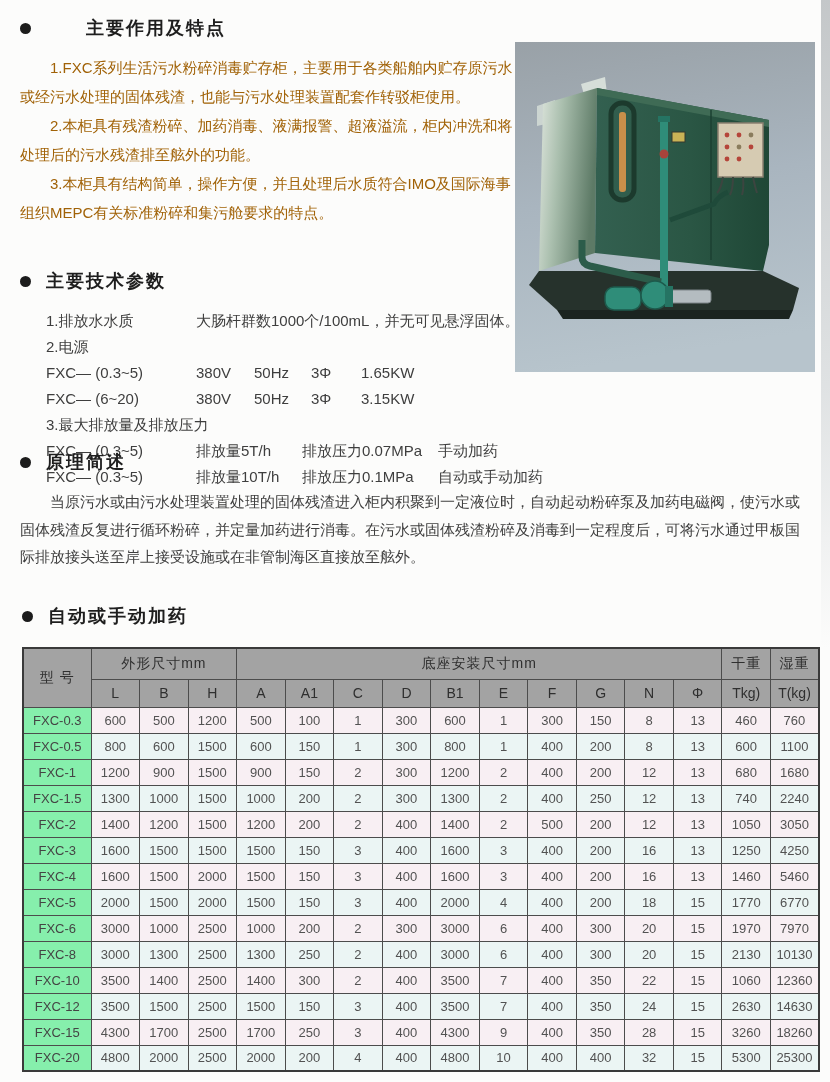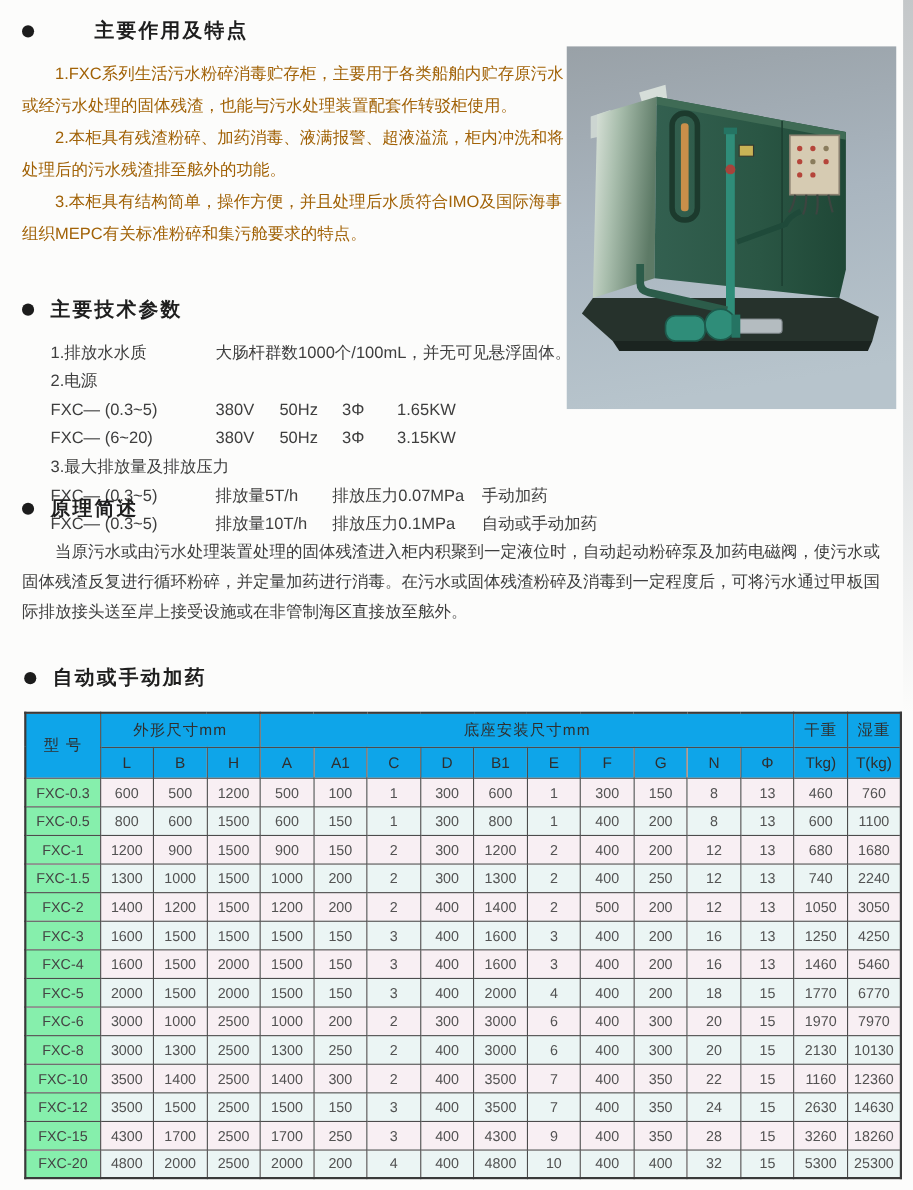--- a/index.html
+++ b/index.html
@@ -57,21 +57,21 @@
   .dims .sec-head { margin-bottom:19px; }
   table.spec {
     width:798px; border-collapse:collapse; table-layout:fixed;
     border:2px solid #3a3a3a; background:#fff;
   }
   table.spec th, table.spec td {
     border:1px solid #4c4c4c; text-align:center; vertical-align:middle;
     overflow:hidden; white-space:nowrap;
   }
   table.spec col.model-w { width:68px; }
-  thead th { background:#0ea5e9; font-weight:normal; color:#2f2f2f; font-size:14px; }
+  thead th { background:#a3a3a3; font-weight:normal; color:#2f2f2f; font-size:14px; }
   thead tr.gh th { height:31px; letter-spacing:1px; }
   thead tr.sh th { height:28px; }
   tbody td { height:26px; font-size:13px; color:#525252; }
   tbody td.model-col { color:#444; background:#86efac; }
   tbody tr:nth-child(odd) td:not(.model-col) { background:#f8eff3; }
   tbody tr:nth-child(even) td:not(.model-col) { background:#ebf5f4; }
 </style>
 </head>
 <body>
 
@@ -426,21 +426,21 @@
             <td>1400</td>
             <td>300</td>
             <td>2</td>
             <td>400</td>
             <td>3500</td>
             <td>7</td>
             <td>400</td>
             <td>350</td>
             <td>22</td>
             <td>15</td>
-            <td>1160</td>
+            <td>1060</td>
             <td>12360</td>
           </tr>
           <tr>
             <td class="model-col">FXC-12</td>
             <td>3500</td>
             <td>1500</td>
             <td>2500</td>
             <td>1500</td>
             <td>150</td>
             <td>3</td>

